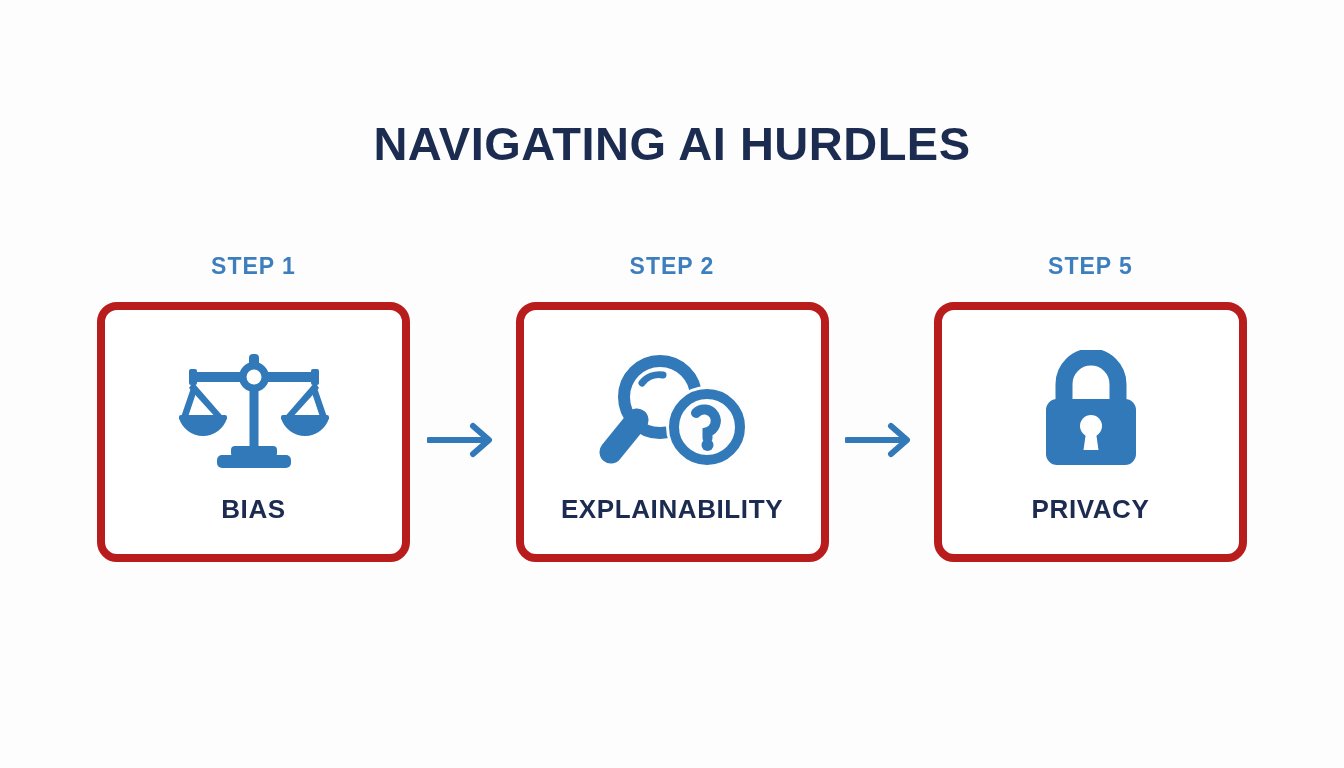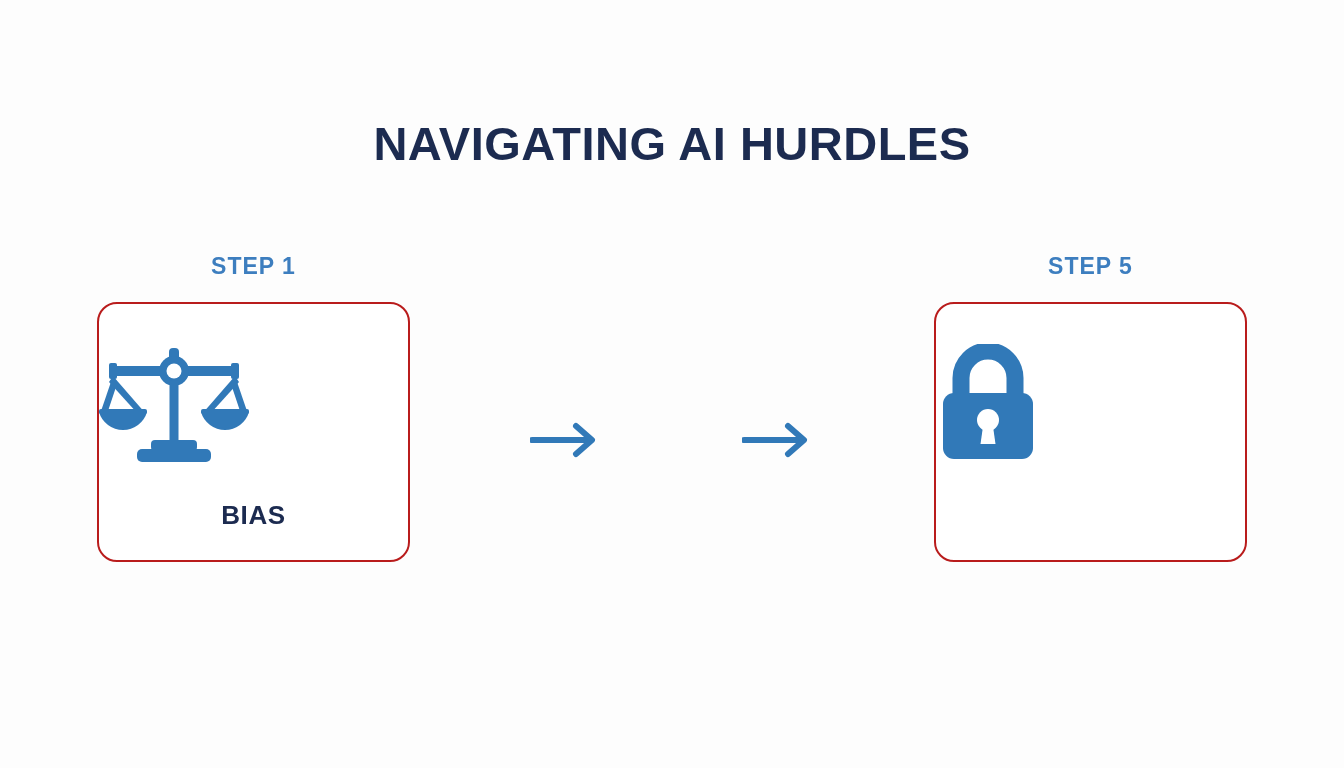--- a/index.html
+++ b/index.html
@@ -61,26 +61,26 @@
     color: #3d7ebf;
     letter-spacing: 1px;
     margin-bottom: 24px;
     line-height: 1;
   }
 
   .card {
     box-sizing: border-box;
     width: 313px;
     height: 260px;
-    border: 2px solid #b91c1c;
+    border: 8px solid #b91c1c;
     border-radius: 20px;
     background: #ffffff;
     display: flex;
     flex-direction: column;
-    align-items: flex-start;
+    align-items: center;
     justify-content: flex-start;
     position: relative;
   }
 
   .card-icon {
     margin-top: 38px;
     height: 125px;
     display: flex;
     align-items: center;
     justify-content: center;
@@ -160,20 +160,43 @@
       </div>
     </div>
 
     <div class="arrow-wrap">
       <svg width="72" height="40" viewBox="0 0 72 40" xmlns="http://www.w3.org/2000/svg">
         <line x1="2" y1="20" x2="58" y2="20" stroke="#3179b8" stroke-width="6" stroke-linecap="round"></line>
         <polyline points="46,6 62,20 46,34" fill="none" stroke="#3179b8" stroke-width="6" stroke-linecap="round" stroke-linejoin="round"></polyline>
       </svg>
     </div>
 
+    <div class="step-col">
+      <div class="step-label">STEP 2</div>
+      <div class="card">
+        <div class="card-icon">
+          <svg width="150" height="122" viewBox="0 0 150 122" xmlns="http://www.w3.org/2000/svg">
+
+            <line x1="40" y1="70" x2="14" y2="102" stroke="#3179b8" stroke-width="23" stroke-linecap="round"></line>
+
+            <circle cx="63" cy="47" r="36" fill="none" stroke="#3179b8" stroke-width="12"></circle>
+
+            <path d="M45 33 A22 22 0 0 1 66 25" fill="none" stroke="#3179b8" stroke-width="7" stroke-linecap="round"></path>
+
+            <circle cx="110" cy="77" r="41" fill="#fdfdfd"></circle>
+
+            <circle cx="110" cy="77" r="33" fill="none" stroke="#3179b8" stroke-width="10"></circle>
+
+            <path d="M99 63 a11.5 11.5 0 1 1 11.5 19 v6" fill="none" stroke="#3179b8" stroke-width="10" stroke-linecap="round"></path>
+            <circle cx="110.5" cy="95" r="6" fill="#3179b8"></circle>
+          </svg>
+        </div>
+        <div class="card-label">EXPLAINABILITY</div>
+      </div>
+    </div>
 
     <div class="arrow-wrap">
       <svg width="72" height="40" viewBox="0 0 72 40" xmlns="http://www.w3.org/2000/svg">
         <line x1="2" y1="20" x2="58" y2="20" stroke="#3179b8" stroke-width="6" stroke-linecap="round"></line>
         <polyline points="46,6 62,20 46,34" fill="none" stroke="#3179b8" stroke-width="6" stroke-linecap="round" stroke-linejoin="round"></polyline>
       </svg>
     </div>
 
     <div class="step-col">
       <div class="step-label">STEP 5</div>
@@ -182,17 +205,18 @@
           <svg width="104" height="122" viewBox="0 0 104 122" xmlns="http://www.w3.org/2000/svg">
 
             <path d="M25 56 V34 a27 27 0 0 1 54 0 V56" fill="none" stroke="#3179b8" stroke-width="17" stroke-linecap="round"></path>
 
             <rect x="7" y="49" width="90" height="66" rx="11" fill="#3179b8"></rect>
 
             <circle cx="52" cy="76" r="11" fill="#ffffff"></circle>
             <path d="M47.5 79 L44.5 100 h15 L56.5 79 Z" fill="#ffffff"></path>
           </svg>
         </div>
+        <div class="card-label">PRIVACY</div>
       </div>
     </div>
 
   </div>
 </div>
 
 </body></html>

